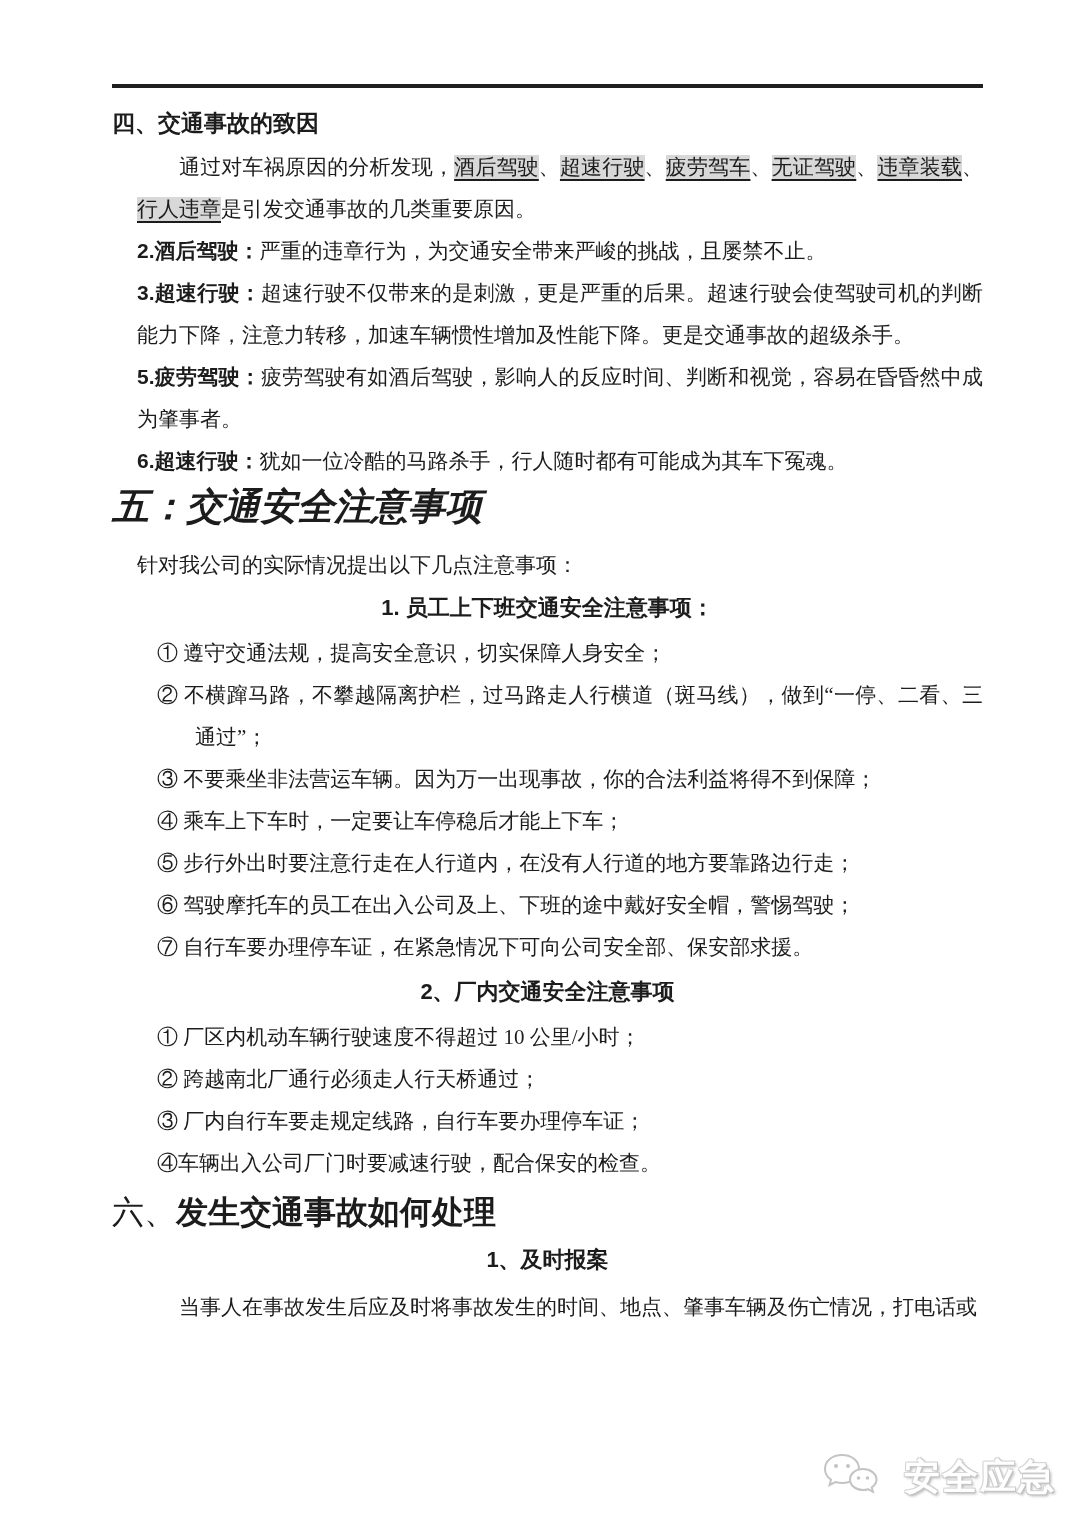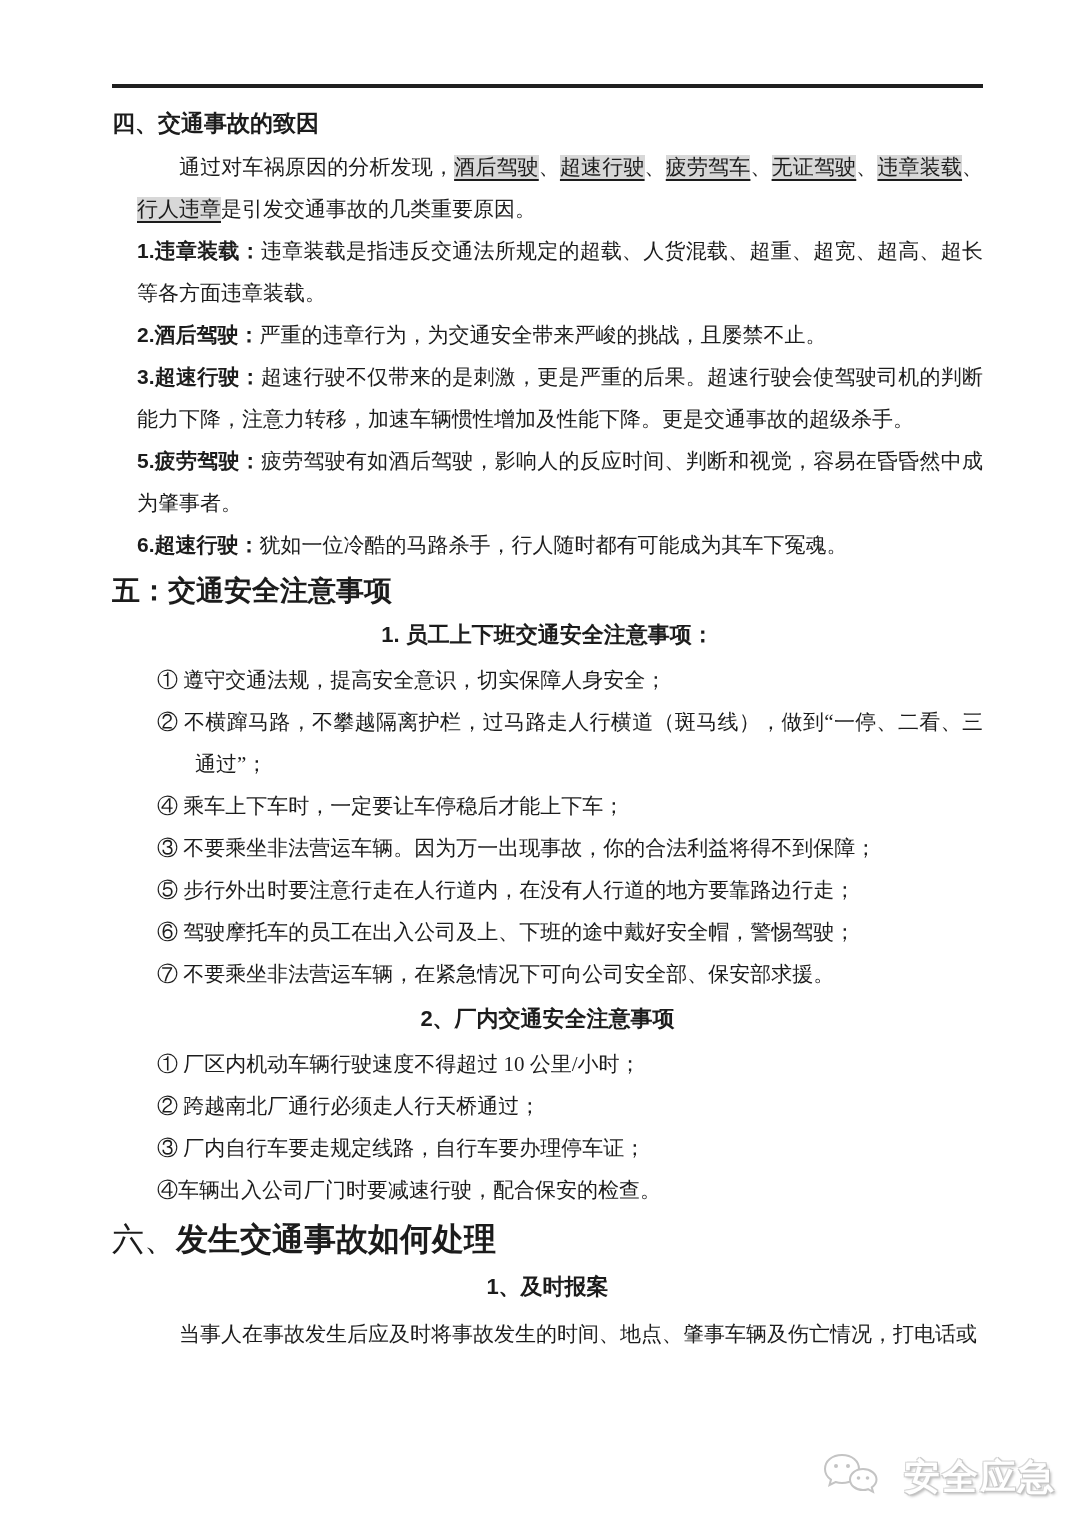--- a/index.html
+++ b/index.html
@@ -44,24 +44,25 @@
     font-weight: 700;
   }
   .hl {
     background: #d8d8d8;
     text-decoration: underline;
     text-underline-offset: 5px;
   }
 
   .h-five {
     font-family: "Liberation Sans", sans-serif;
-    font-size: 28px;
+    font-size: 37px;
     font-weight: 700;
     line-height: 38px;
-    margin: 6px 0 9px 0;
+    margin: 6px 0 18px 0;
+    font-style: italic;
   }
   .h-sub {
     font-family: "Liberation Sans", sans-serif;
     font-size: 22px;
     font-weight: 700;
     line-height: 32px;
     margin: 6px 0 8px 0;
     text-align: center;
   }
   .h-sub2 { margin-top: 8px; }
@@ -119,36 +120,36 @@
 
 <div class="page">
   <div class="content">
 
     <div class="header-rule"></div>
 
     <h2 class="h-four">四、交通事故的致因</h2>
 
     <p class="body indent"><span>通过对车祸原因的分析发现，</span><span class="hl">酒后驾驶</span><span>、</span><span class="hl">超速行驶</span><span>、</span><span class="hl">疲劳驾车</span><span>、</span><span class="hl">无证驾驶</span><span>、</span><span class="hl">违章装载</span><span>、</span><span class="hl">行人违章</span><span>是引发交通事故的几类重要原因。</span></p>
 
-    <p class="body cause"><b>1.违章装载：</b><span>违章装载是指违反交通法所规定的超载、人货混载、超重、超宽、超高、超长等各方面违章装载。</span></p>
     <p class="body cause"><b>2.酒后驾驶：</b><span>严重的违章行为，为交通安全带来严峻的挑战，且屡禁不止。</span></p>
     <p class="body cause"><b>3.超速行驶：</b><span>超速行驶不仅带来的是刺激，更是严重的后果。超速行驶会使驾驶司机的判断能力下降，注意力转移，加速车辆惯性增加及性能下降。更是交通事故的超级杀手。</span></p>
     <p class="body cause"><b>5.疲劳驾驶：</b><span>疲劳驾驶有如酒后驾驶，影响人的反应时间、判断和视觉，容易在昏昏然中成为肇事者。</span></p>
     <p class="body cause"><b>6.超速行驶：</b><span>犹如一位冷酷的马路杀手，行人随时都有可能成为其车下冤魂。</span></p>
 
     <h1 class="h-five">五：交通安全注意事项</h1>
+    <p class="body">针对我公司的实际情况提出以下几点注意事项：</p>
 
     <h3 class="h-sub">1. 员工上下班交通安全注意事项：</h3>
     <p class="body circ">① 遵守交通法规，提高安全意识，切实保障人身安全；</p>
     <p class="body circ">② 不横蹿马路，不攀越隔离护栏，过马路走人行横道（斑马线），做到“一停、二看、三通过”；</p>
+    <p class="body circ">③ 不要乘坐非法营运车辆。因为万一出现事故，你的合法利益将得不到保障；</p>
     <p class="body circ">④ 乘车上下车时，一定要让车停稳后才能上下车；</p>
-    <p class="body circ">③ 不要乘坐非法营运车辆。因为万一出现事故，你的合法利益将得不到保障；</p>
     <p class="body circ">⑤ 步行外出时要注意行走在人行道内，在没有人行道的地方要靠路边行走；</p>
     <p class="body circ">⑥ 驾驶摩托车的员工在出入公司及上、下班的途中戴好安全帽，警惕驾驶；</p>
-    <p class="body circ">⑦ 不要乘坐非法营运车辆，在紧急情况下可向公司安全部、保安部求援。</p>
+    <p class="body circ">⑦ 自行车要办理停车证，在紧急情况下可向公司安全部、保安部求援。</p>
 
     <h3 class="h-sub h-sub2">2、厂内交通安全注意事项</h3>
     <p class="body circ">① 厂区内机动车辆行驶速度不得超过 10 公里/小时；</p>
     <p class="body circ">② 跨越南北厂通行必须走人行天桥通过；</p>
     <p class="body circ">③ 厂内自行车要走规定线路，自行车要办理停车证；</p>
     <p class="body circ">④车辆出入公司厂门时要减速行驶，配合保安的检查。</p>
 
     <h2 class="h-six"><span class="h-six-prefix">六、</span><span class="h-six-title">发生交通事故如何处理</span></h2>
     <h3 class="h-report">1、及时报案</h3>
     <p class="body indent last-para">当事人在事故发生后应及时将事故发生的时间、地点、肇事车辆及伤亡情况，打电话或</p>

